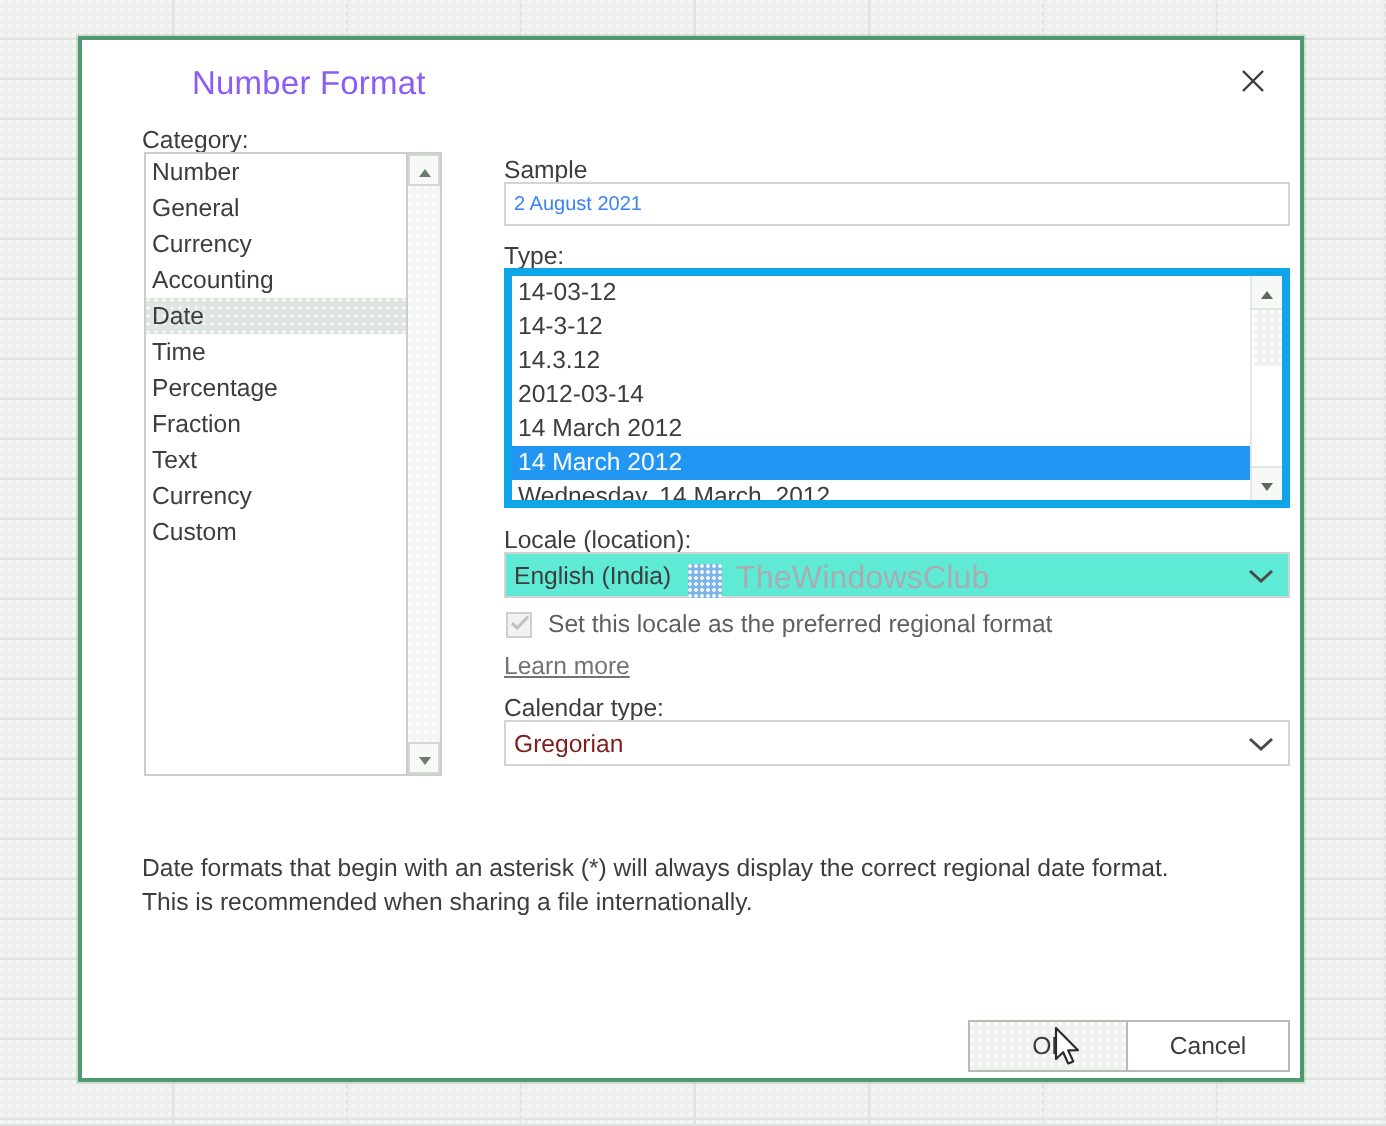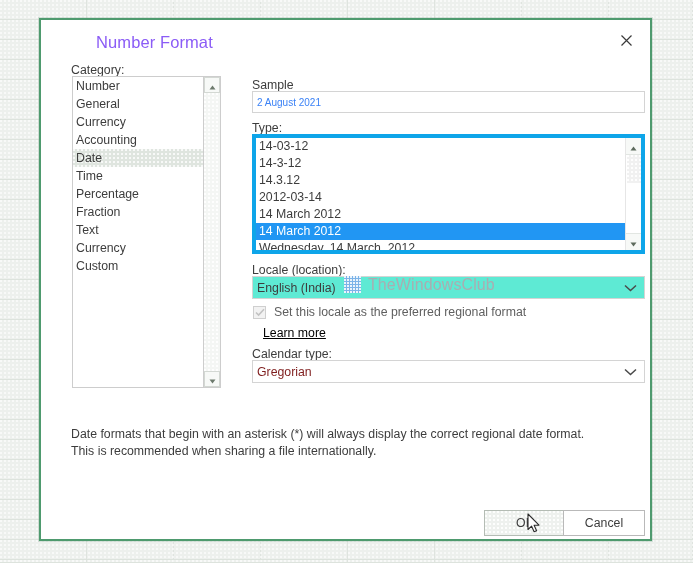--- a/index.html
+++ b/index.html
@@ -206,21 +206,21 @@
     transform: translateY(-50%);
     display: flex;
   }
 
   
   #watermark {
     position: absolute;
     left: 303px; top: 256px;
     height: 23px;
     display: flex;
-    align-items: flex-start;
+    align-items: flex-end;
     gap: 7px;
     pointer-events: none;
   }
   #watermark-logo {
     width: 17px; height: 17px;
     background: #7cb3e8;
     background-image: radial-gradient(circle at 1px 1px, rgba(255,255,255,.85) .9px, transparent 1.1px);
     background-size: 3px 3px;
   }
   #watermark-text {
@@ -245,23 +245,23 @@
     display: flex; align-items: center; justify-content: center;
   }
   #preferred-locale-label {
     font-size: 12.3px;
     color: #5f5f5f;
     white-space: nowrap;
   }
 
   #learn-more-link {
     position: absolute;
-    left: 222px; top: 306px;
-    font-size: 12.3px;
-    color: #000000;
+    left: 211px; top: 306px;
+    font-size: 12.3px;
+    color: #737373;
     text-decoration: underline;
     cursor: pointer;
     white-space: nowrap;
   }
 
   
   #calendar-label { left: 211px; top: 327px; }
   #calendar-combo {
     position: absolute;
     left: 211px; top: 340px;

